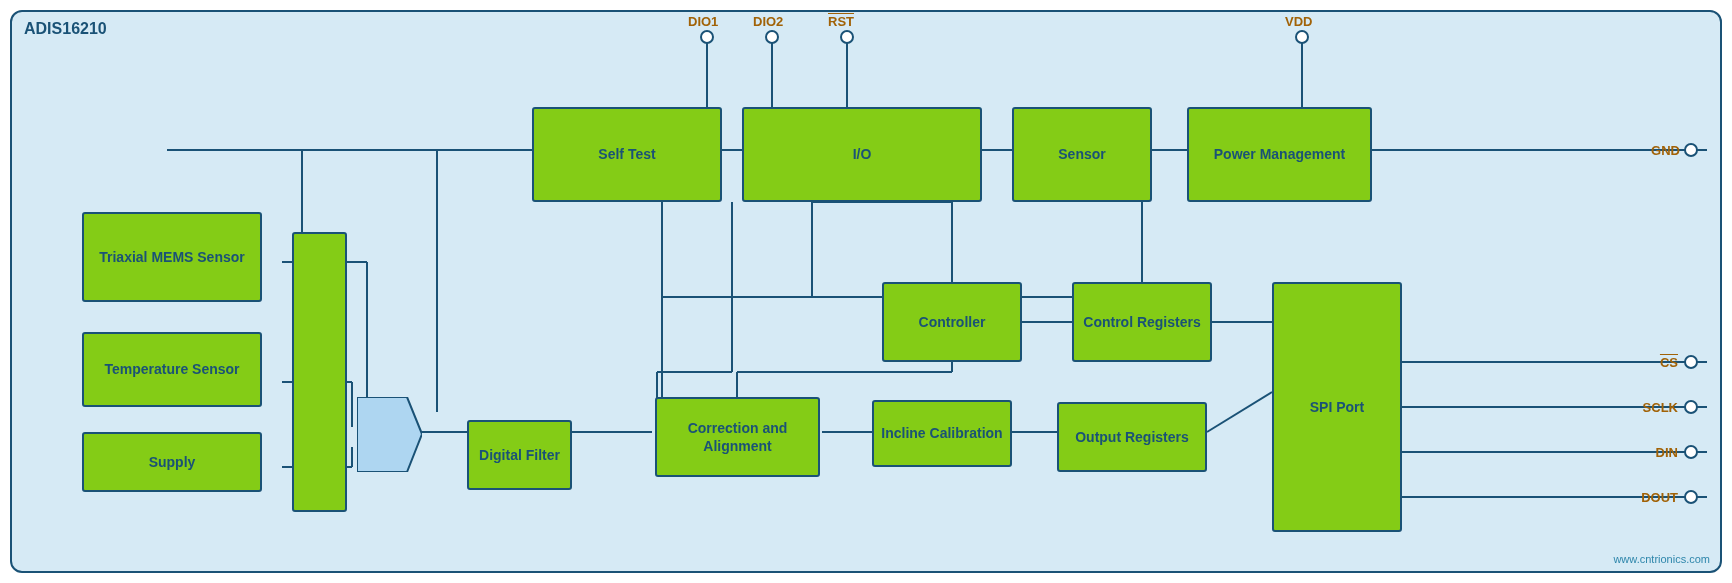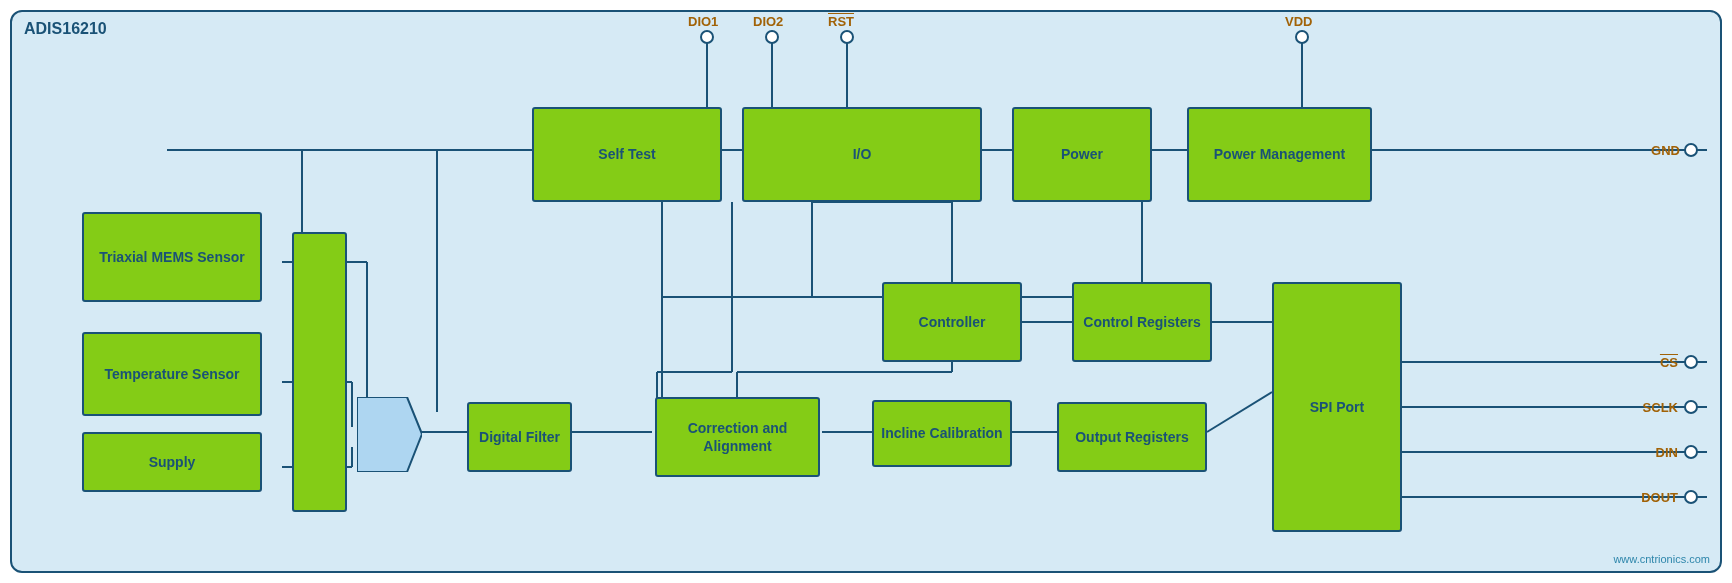--- a/index.html
+++ b/index.html
@@ -199,39 +199,39 @@
 
   <div class="pin-circle" style="top:478px; right:22px;"></div>
   <span class="pin-label" style="top:478px; right:42px;">DOUT</span>
 
   <div class="block" style="top:200px; left:70px; width:180px; height:90px;">
     <span>Triaxial
 MEMS
 Sensor</span>
   </div>
 
-  <div class="block" style="top:320px; left:70px; width:180px; height:84px;">
+  <div class="block" style="top:320px; left:70px; width:180px; height:75px;">
     <span>Temperature
 Sensor</span>
   </div>
 
   <div class="block" style="top:420px; left:70px; width:180px; height:60px;">
     <span>Supply</span>
   </div>
 
   <div class="block" style="top:220px; left:280px; width:55px; height:280px;">
   </div>
 
   <div style="position:absolute; top:385px; left:345px; width:65px; height:75px;">
     <svg width="65" height="75" viewBox="0 0 65 75">
       <polygon points="0,0 50,0 65,37 50,75 0,75" fill="#aed6f1" stroke="#1a5276" stroke-width="2"></polygon>
     </svg>
   </div>
 
-  <div class="block" style="top:390px; left:455px; width:105px; height:70px;">
+  <div class="block" style="top:408px; left:455px; width:105px; height:70px;">
     <span>Digital
 Filter</span>
   </div>
 
   <div class="block" style="top:385px; left:643px; width:165px; height:80px;">
     <span>Correction
 and
 Alignment</span>
   </div>
 
@@ -247,21 +247,21 @@
 
   <div class="block" style="top:95px; left:520px; width:190px; height:95px;">
     <span>Self Test</span>
   </div>
 
   <div class="block" style="top:95px; left:730px; width:240px; height:95px;">
     <span>I/O</span>
   </div>
 
   <div class="block" style="top:95px; left:1000px; width:140px; height:95px;">
-    <span>Power</span>
+    <span>Sensor</span>
   </div>
 
   <div class="block" style="top:95px; left:1175px; width:185px; height:95px;">
     <span>Power
 Management</span>
   </div>
 
   <div class="block" style="top:270px; left:870px; width:140px; height:80px;">
     <span>Controller</span>
   </div>

